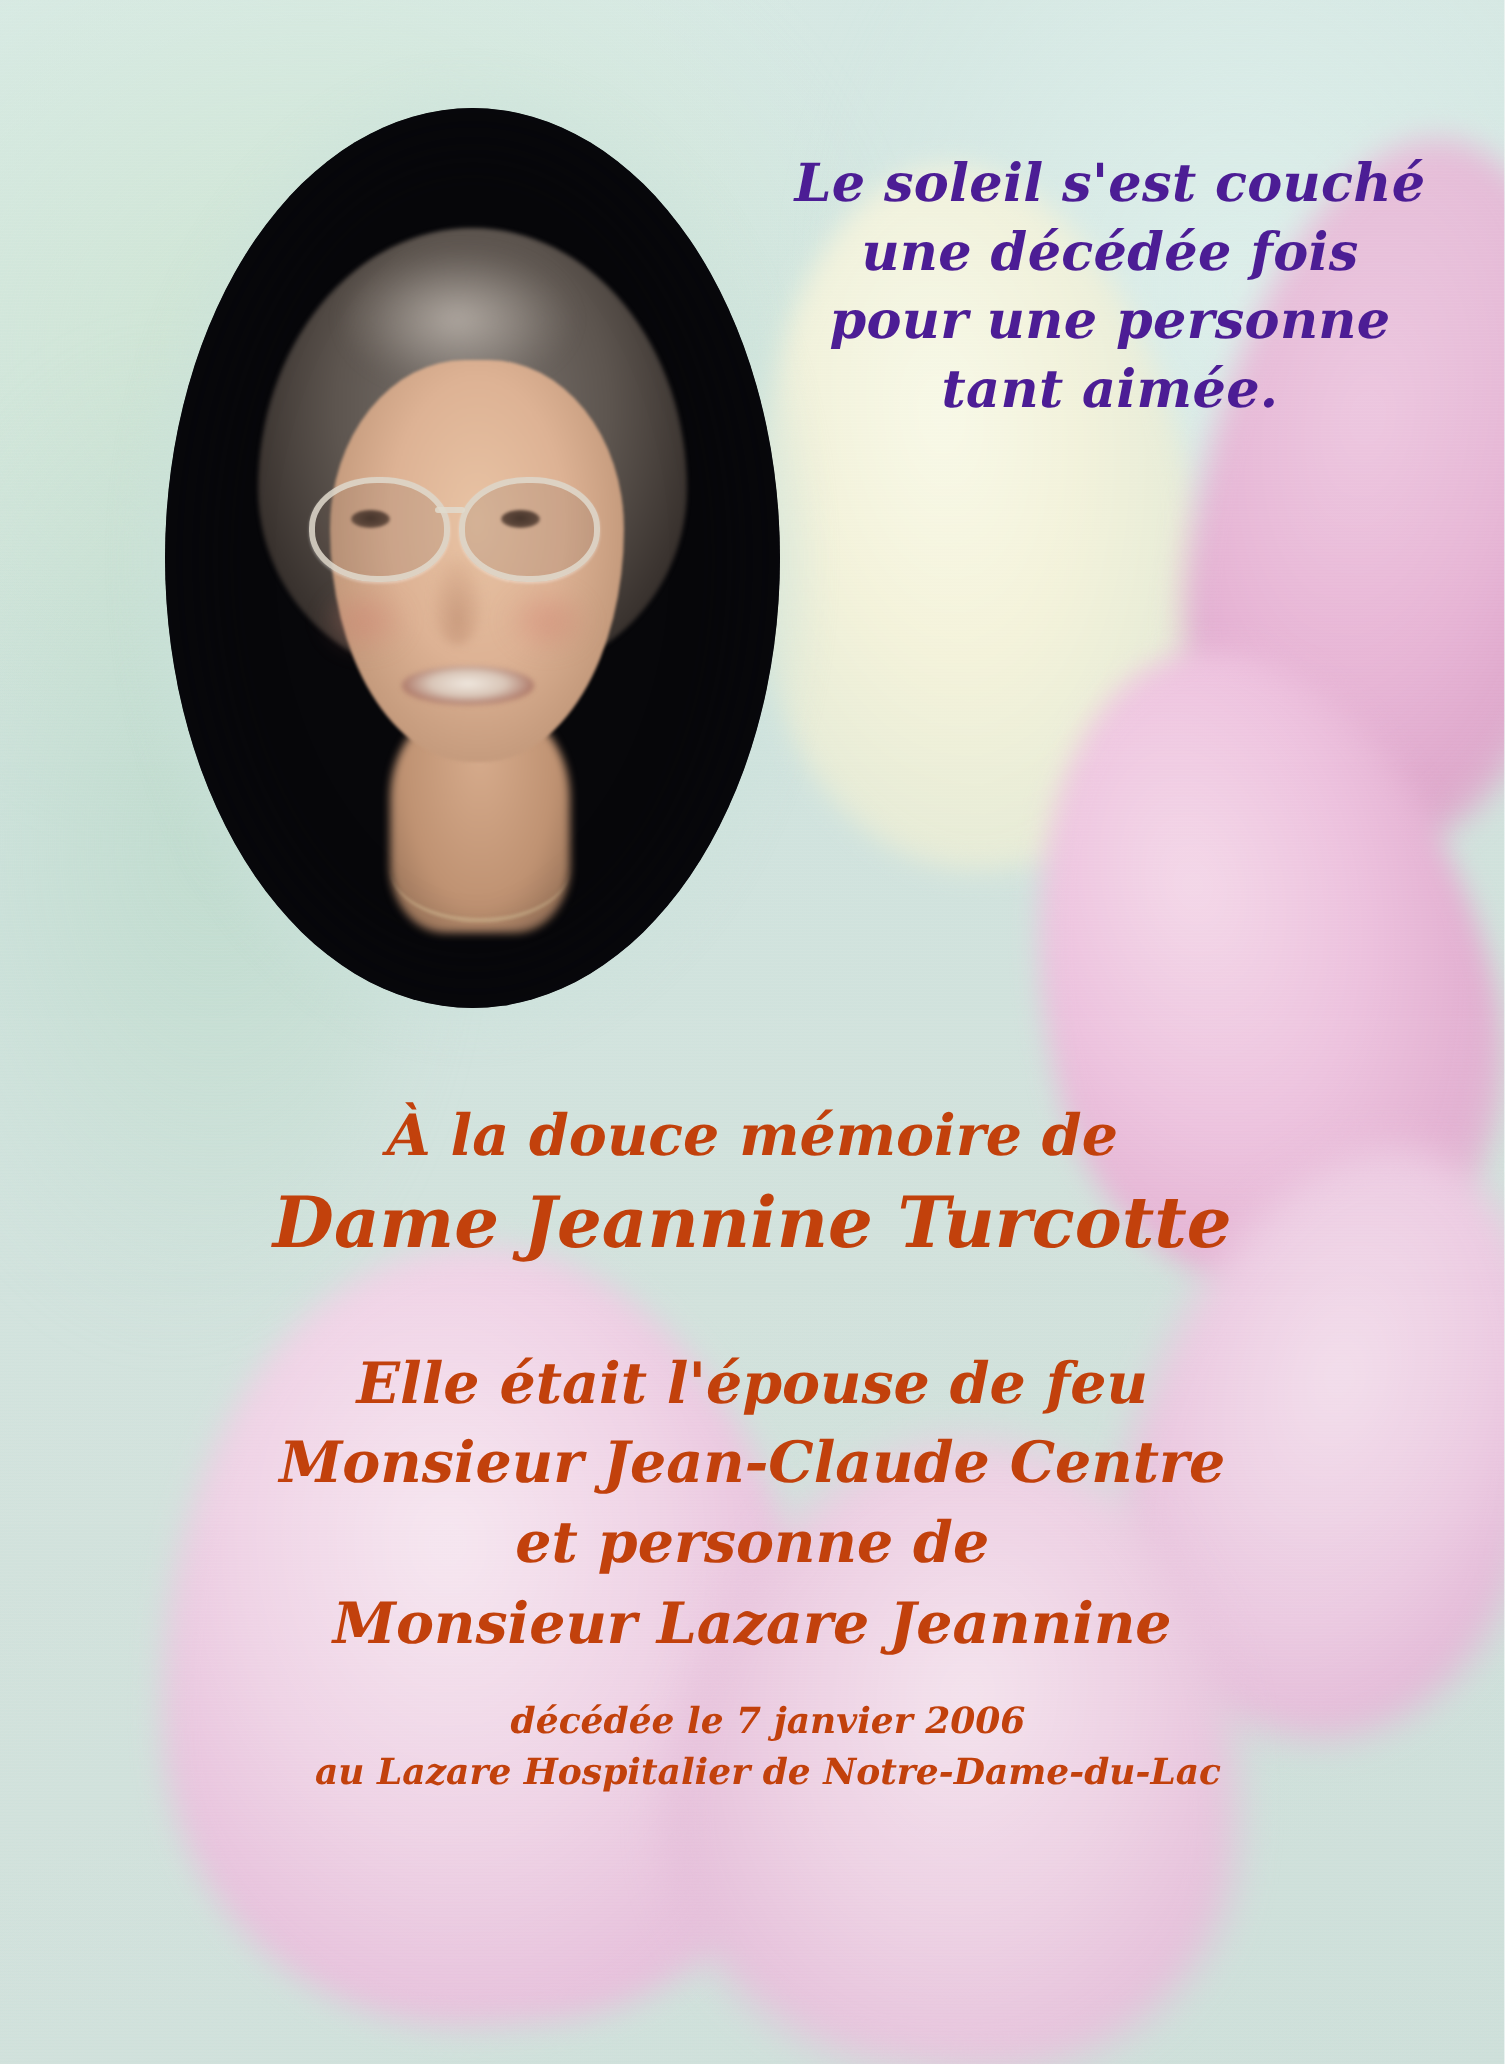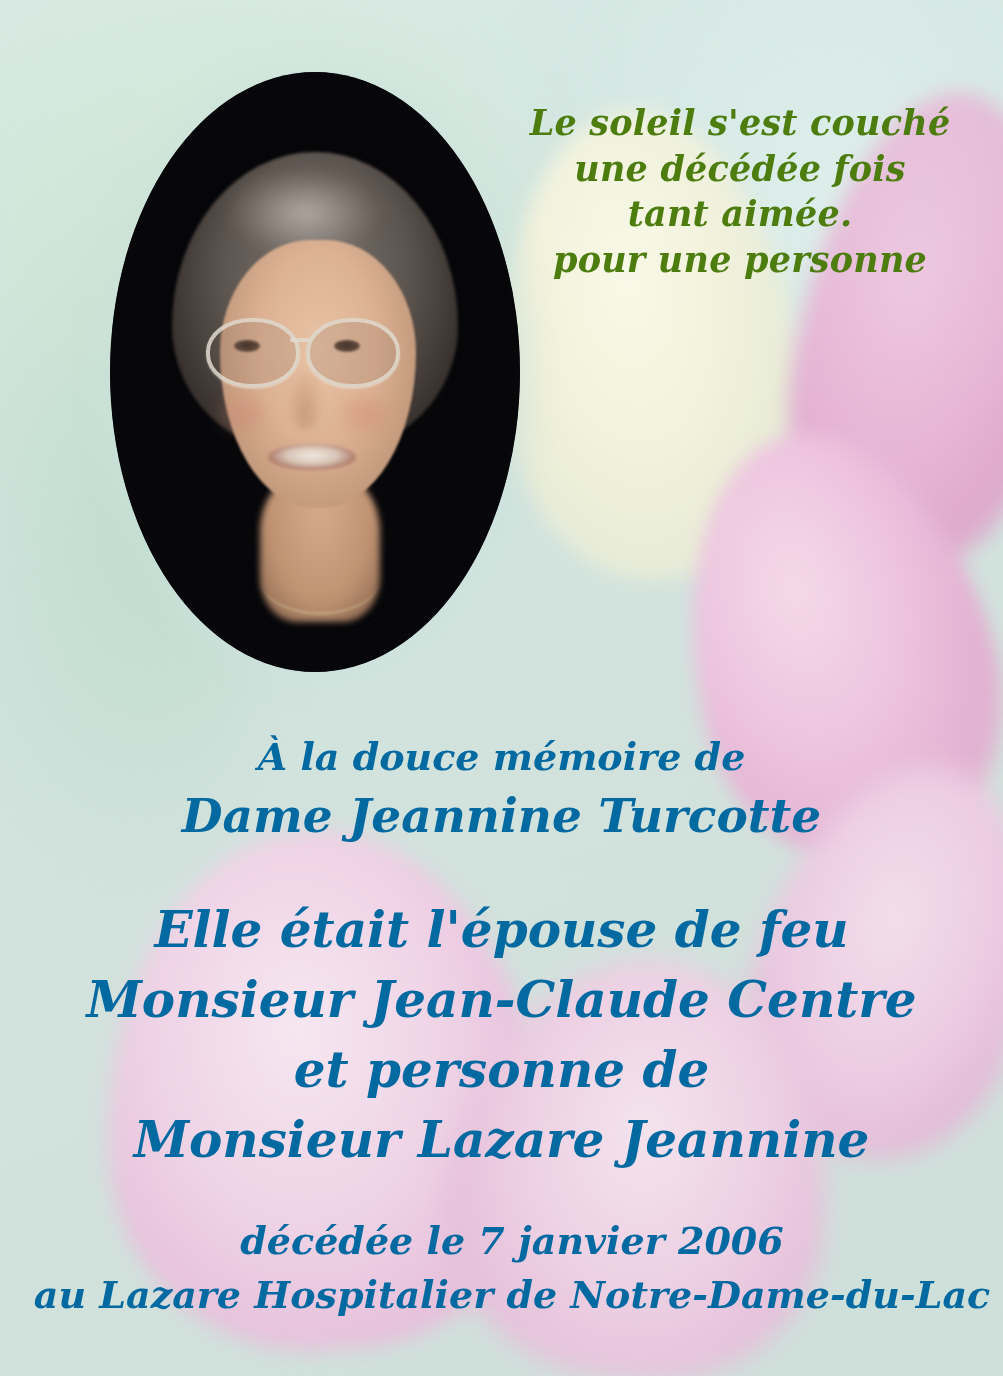--- a/index.html
+++ b/index.html
@@ -248,42 +248,42 @@
     position: absolute;
     left: 520px;
     top: 100px;
     width: 440px;
     text-align: center;
     font-family: "DejaVu Serif", serif;
     font-style: italic;
     font-weight: 700;
     font-size: 35px;
     line-height: 1.30;
-    color: #4d7c0f;
+    color: #4c1d95;
     letter-spacing: 0.2px;
   }
   .poem div { white-space: nowrap; }
 
   .memorial {
     position: absolute;
     left: 0;
     top: 730px;
     width: 1003px;
     text-align: center;
     font-family: "DejaVu Serif", serif;
     font-style: italic;
     font-weight: 700;
-    color: #0369a1;
+    color: #c2410c;
   }
   .block { margin-bottom: 0; }
   .line { white-space: nowrap; }
 
   .grp-memory { font-size: 38px; line-height: 1.40; }
-  .grp-spouse { font-size: 50px; line-height: 1.40; margin-top: 46px; }
-  .grp-death  { font-size: 38px; line-height: 1.42; margin-top: 39px; padding-left: 21px; }
+  .grp-spouse { font-size: 38px; line-height: 1.40; margin-top: 46px; }
+  .grp-death  { font-size: 24px; line-height: 1.42; margin-top: 22px; padding-left: 21px; }
 
   .name-big { font-size: 47px; }
 </style>
 </head>
 <body>
 
 <div id="card">
 
   <div class="bg-base"></div>
   <div class="bg-blur1"></div>
@@ -316,22 +316,22 @@
       <div class="p-bridge"></div>
       <div class="p-nose"></div>
       <div class="p-mouth"></div>
       <div class="p-necklace"></div>
     </div>
   </div>
 
   <div class="poem">
     <div>Le soleil s'est couché</div>
     <div>une décédée fois</div>
+    <div>pour une personne</div>
     <div>tant aimée.</div>
-    <div>pour une personne</div>
   </div>
 
   <div class="memorial">
 
     <div class="block grp-memory">
       <div class="line">À la douce mémoire de</div>
       <div class="line name-big">Dame Jeannine Turcotte</div>
     </div>
 
     <div class="block grp-spouse">

